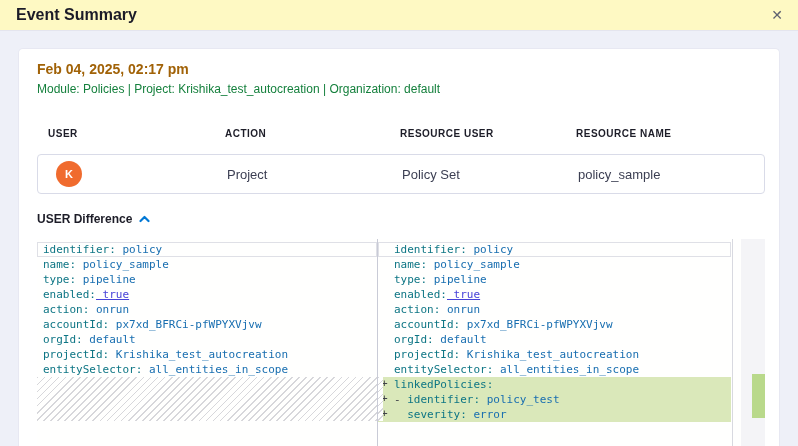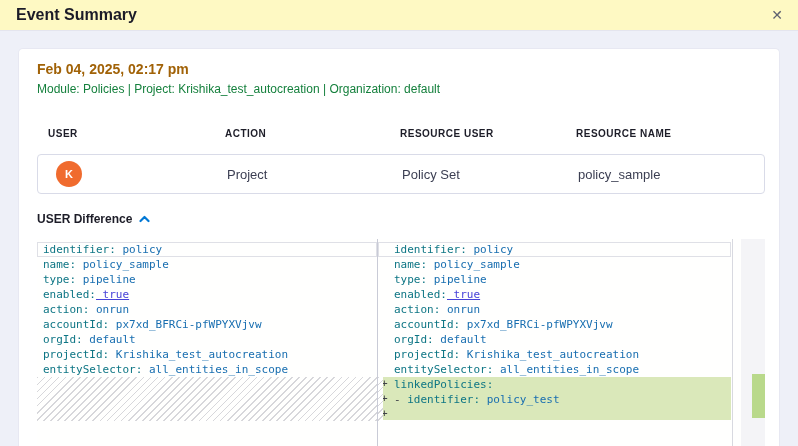--- a/index.html
+++ b/index.html
@@ -169,20 +169,21 @@
         <div class="rrow added">
           <span class="gutter">+</span>
           <span class="line"><span class="key">linkedPolicies:</span></span>
         </div>
         <div class="rrow added">
           <span class="gutter">+</span>
           <span class="line"><span class="prefix">- </span><span class="key">identifier:</span><span class="val-string"> policy_test</span></span>
         </div>
         <div class="rrow added">
           <span class="gutter">+</span>
+          <span class="line"><span class="prefix">  </span><span class="key">severity:</span><span class="val-string"> error</span></span>
         </div>
         <div class="hatch-edge"></div>
       <div class="vline"></div>
       <div class="ruler">
         <div class="ruler-mark"></div>
       </div>
     </div>
   </div>
 </div>
 

